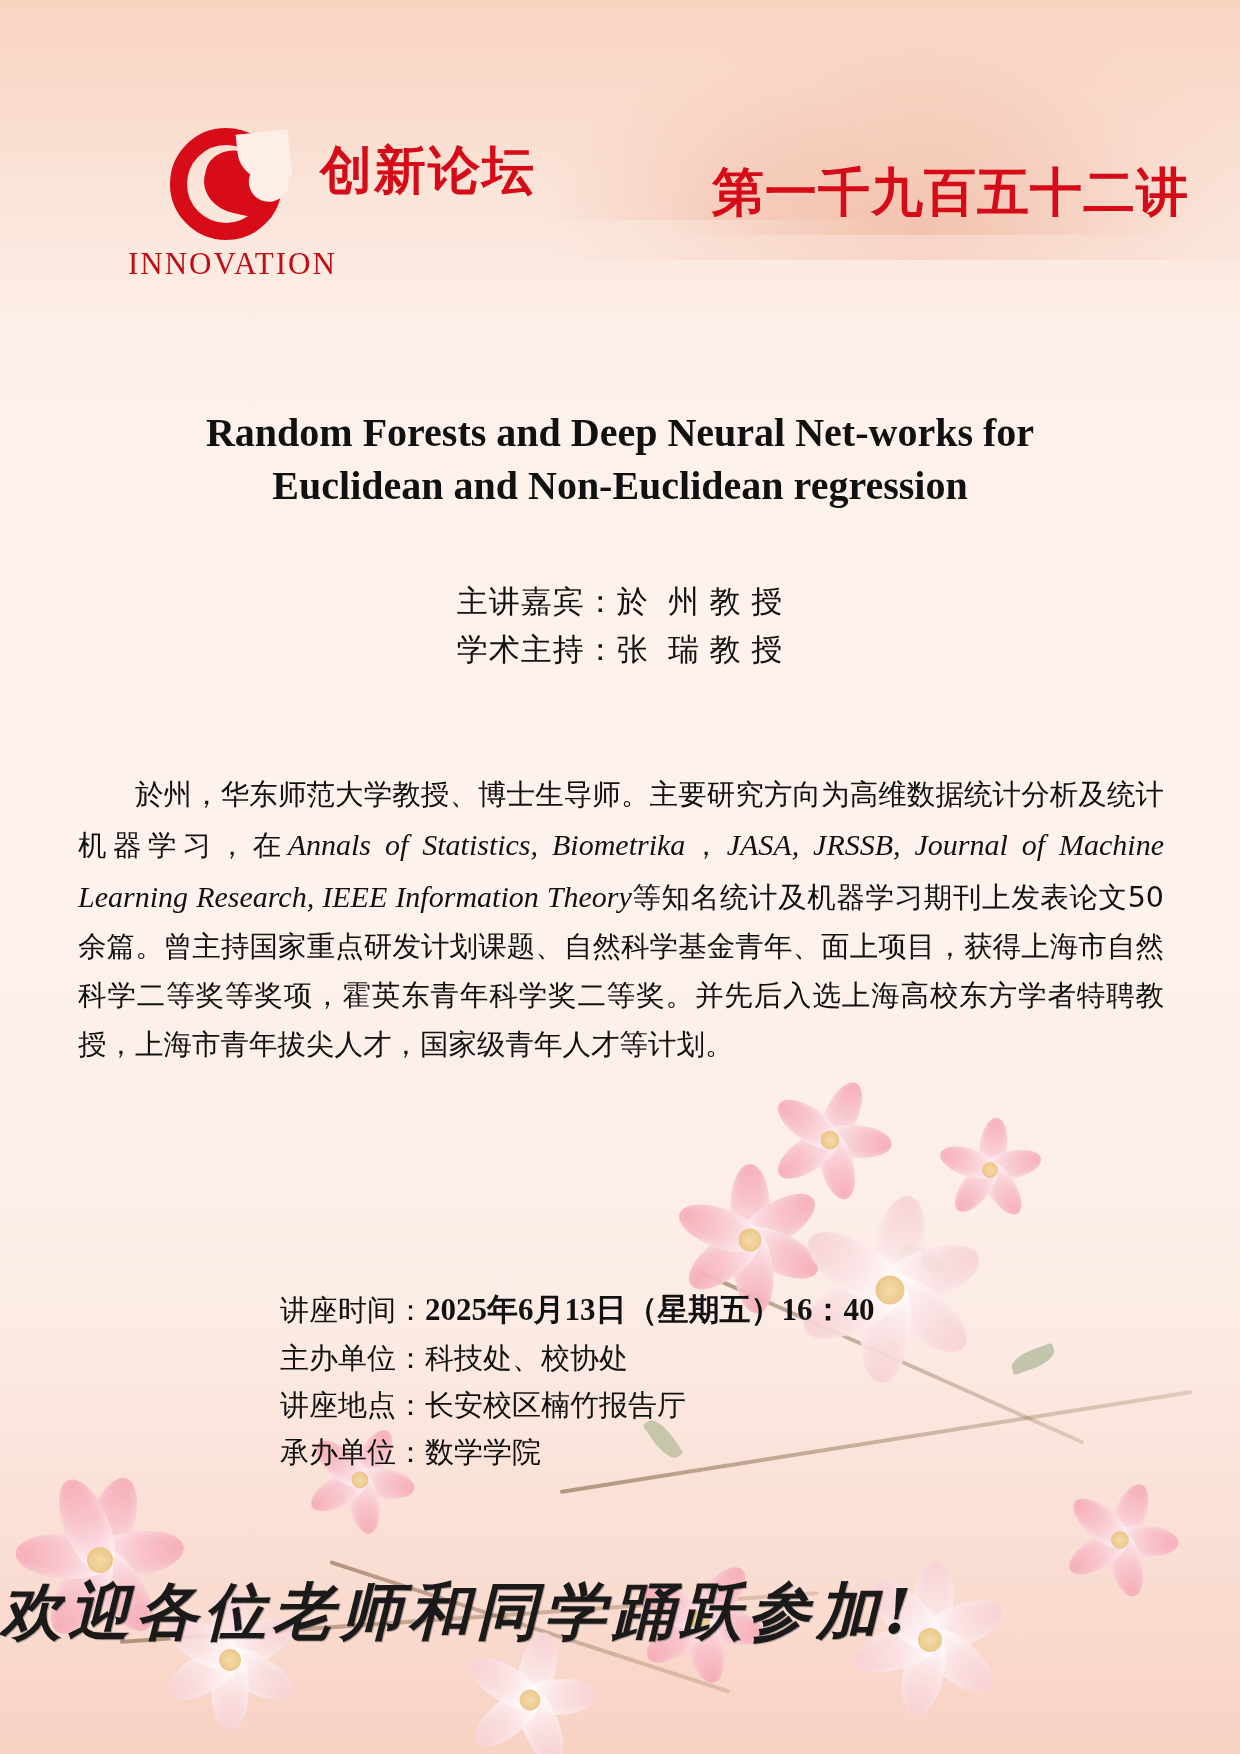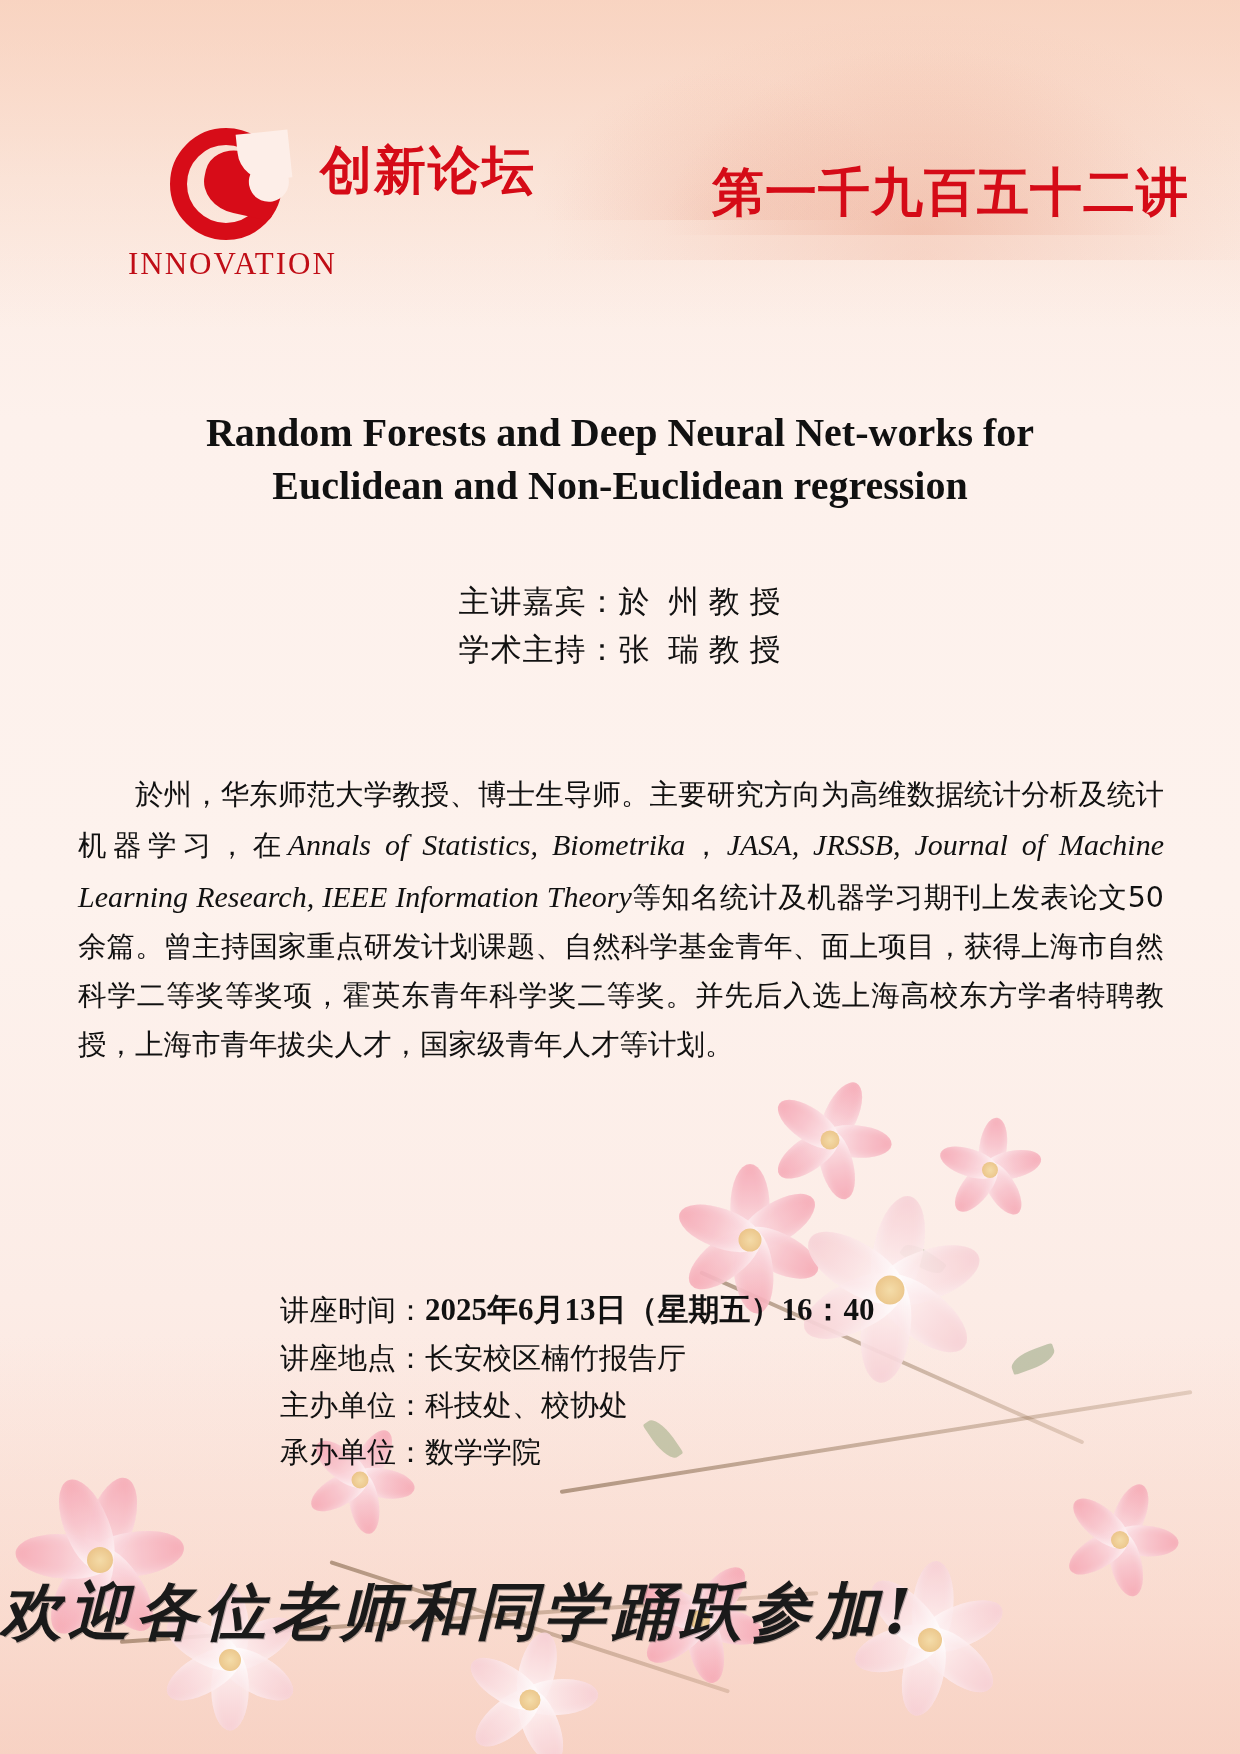--- a/index.html
+++ b/index.html
@@ -189,21 +189,21 @@
     font-size: 40px;
     line-height: 1.32;
     color: #111;
   }
 
   
   .speaker-block {
     position: absolute;
     left: 0; right: 0; top: 578px;
     text-align: center;
-    font-family: Liberation Serif, serif;
+    font-family: Liberation Sans, sans-serif;
     font-size: 31px;
     color: #111;
     line-height: 1.55;
     letter-spacing: 1px;
   }
   .speaker-block div { white-space: pre; }
 
   
   .bio {
     position: absolute;
@@ -379,20 +379,20 @@
 
   <div class="speaker-block">
     <div>主讲嘉宾：於  州 教 授</div>
     <div>学术主持：张  瑞 教 授</div>
   </div>
 
   <div class="bio"><span>於州，华东师范大学教授、博士生导师。主要研究方向为高维数据统计分析及统计机器学习，在</span><i>Annals of Statistics, Biometrika</i><span>，</span><i>JASA, JRSSB, Journal of Machine Learning Research, IEEE Information Theory</i><span>等知名统计及机器学习期刊上发表论文50余篇。曾主持国家重点研发计划课题、自然科学基金青年、面上项目，获得上海市自然科学二等奖等奖项，霍英东青年科学奖二等奖。并先后入选上海高校东方学者特聘教授，上海市青年拔尖人才，国家级青年人才等计划。</span></div>
 
   <div class="info">
     <div class="row"><span>讲座时间：</span><span class="bold">2025年6月13日（星期五）16：40</span></div>
+    <div class="row"><span>主办单位：</span><span>科技处、校协处</span></div>
     <div class="row"><span>讲座地点：</span><span>长安校区楠竹报告厅</span></div>
-    <div class="row"><span>主办单位：</span><span>科技处、校协处</span></div>
     <div class="row"><span>承办单位：</span><span>数学学院</span></div>
   </div>
 
   <div class="slogan">欢迎各位老师和同学踊跃参加!</div>
 
 </div>
 
 </body></html>

